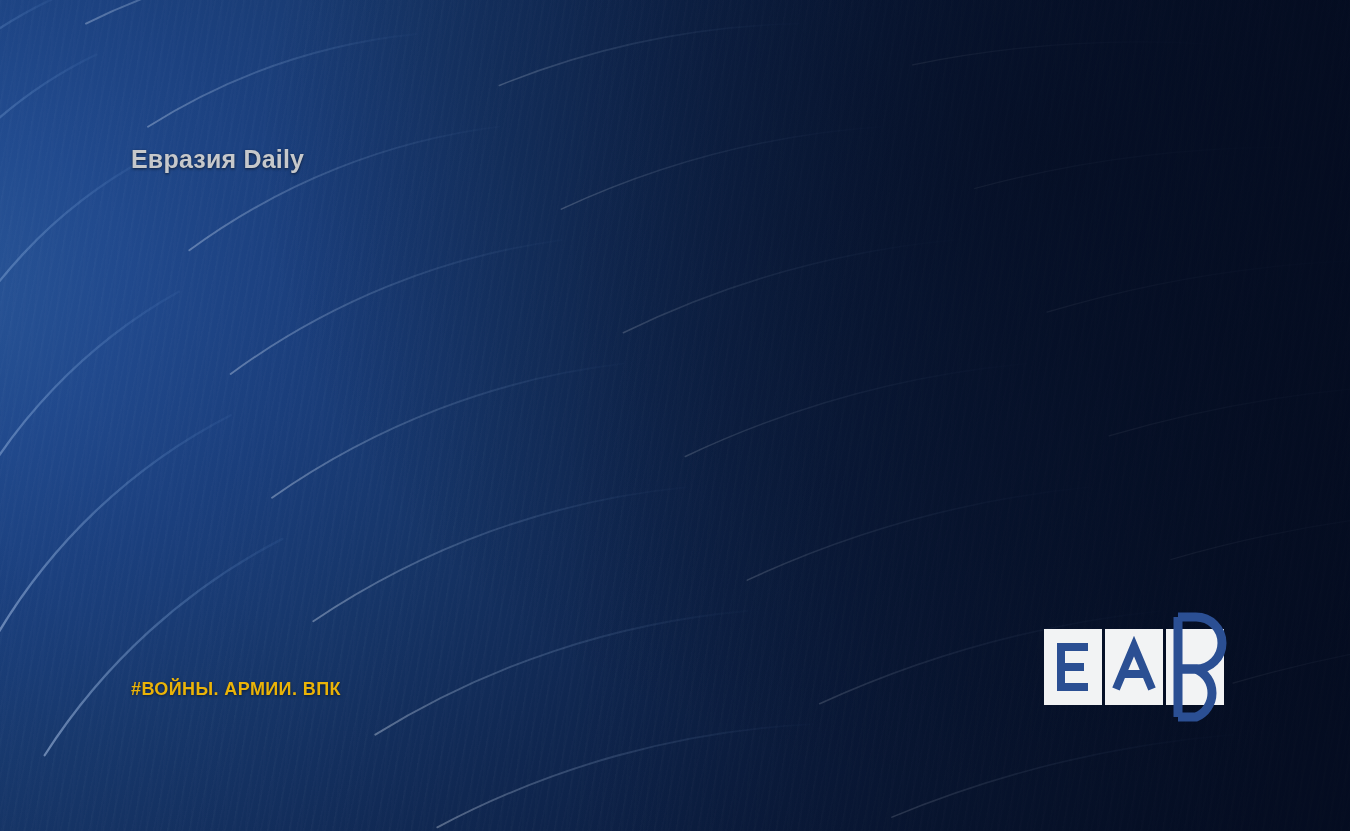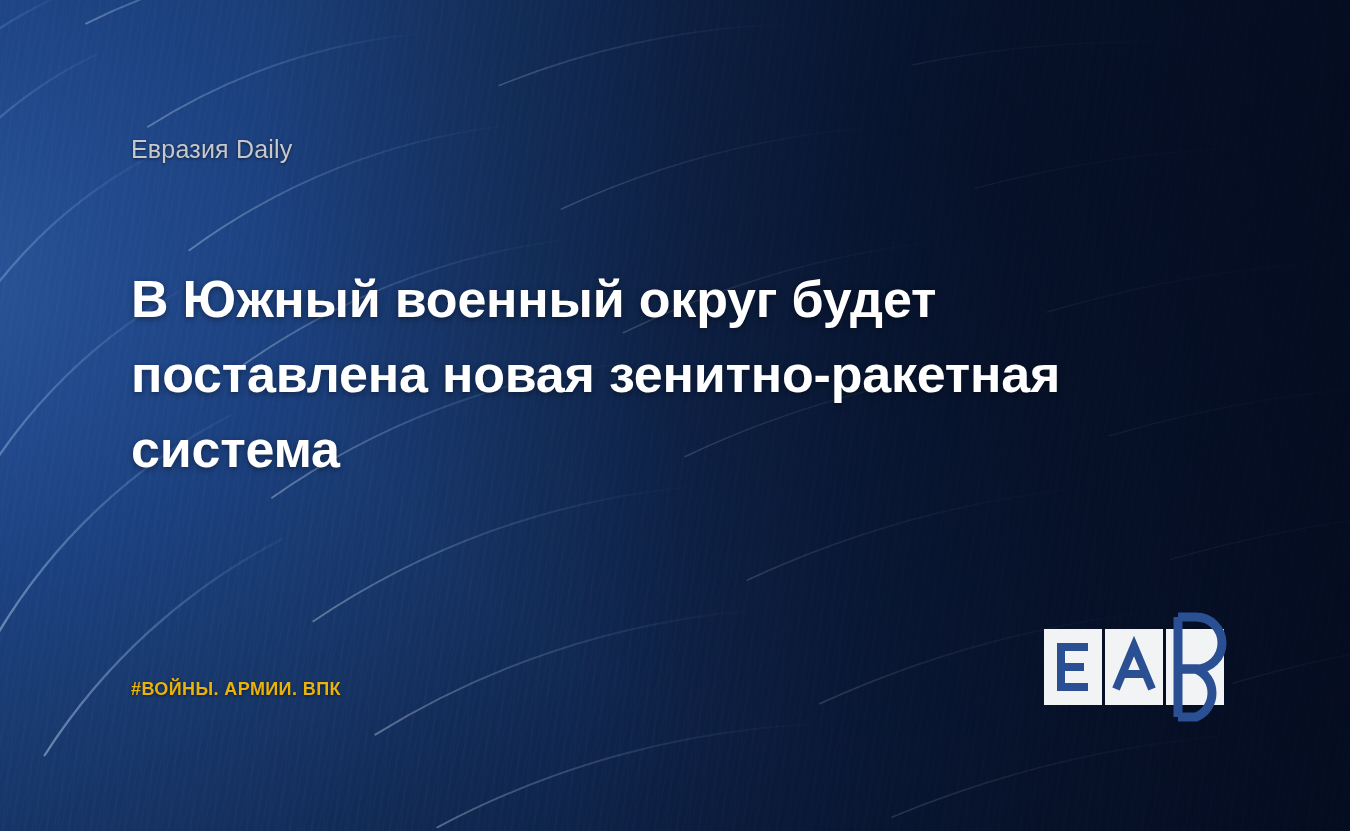--- a/index.html
+++ b/index.html
@@ -87,23 +87,23 @@
   
   .content {
     position: absolute;
     inset: 0;
     z-index: 5;
   }
 
   .brand {
     position: absolute;
     left: 131px;
-    top: 135px;
+    top: 145px;
     font-size: 25px;
-    font-weight: normal;
+    font-weight: bold;
     letter-spacing: .2px;
     color: #c6c8cb;
     text-shadow: 0 1px 3px rgba(0,0,0,.55);
     white-space: nowrap;
   }
 
   .headline {
     position: absolute;
     left: 131px;
     top: 262px;
@@ -222,21 +222,20 @@
   </div>
 
   <div class="grain"></div>
   <div class="bg-vignette"></div>
   <div class="darken-right"></div>
 
   <div class="content">
 
     <div class="brand">Евразия Daily</div>
 
-    <h1 class="headline">В Южный военный округ будет поставлена новая зенитно-ракетная система</h1>
 
     <div class="tag">#ВОЙНЫ. АРМИИ. ВПК</div>
 
     <div class="logo">
 
       <div class="logo-tile">
         <svg viewBox="0 0 58 76" aria-hidden="true">
           <path class="logo-glyph" stroke-width="8" d="M 44 18 L 17 18 L 17 58 L 44 58 M 17 38 L 40 38"></path>
         </svg>
       </div>

